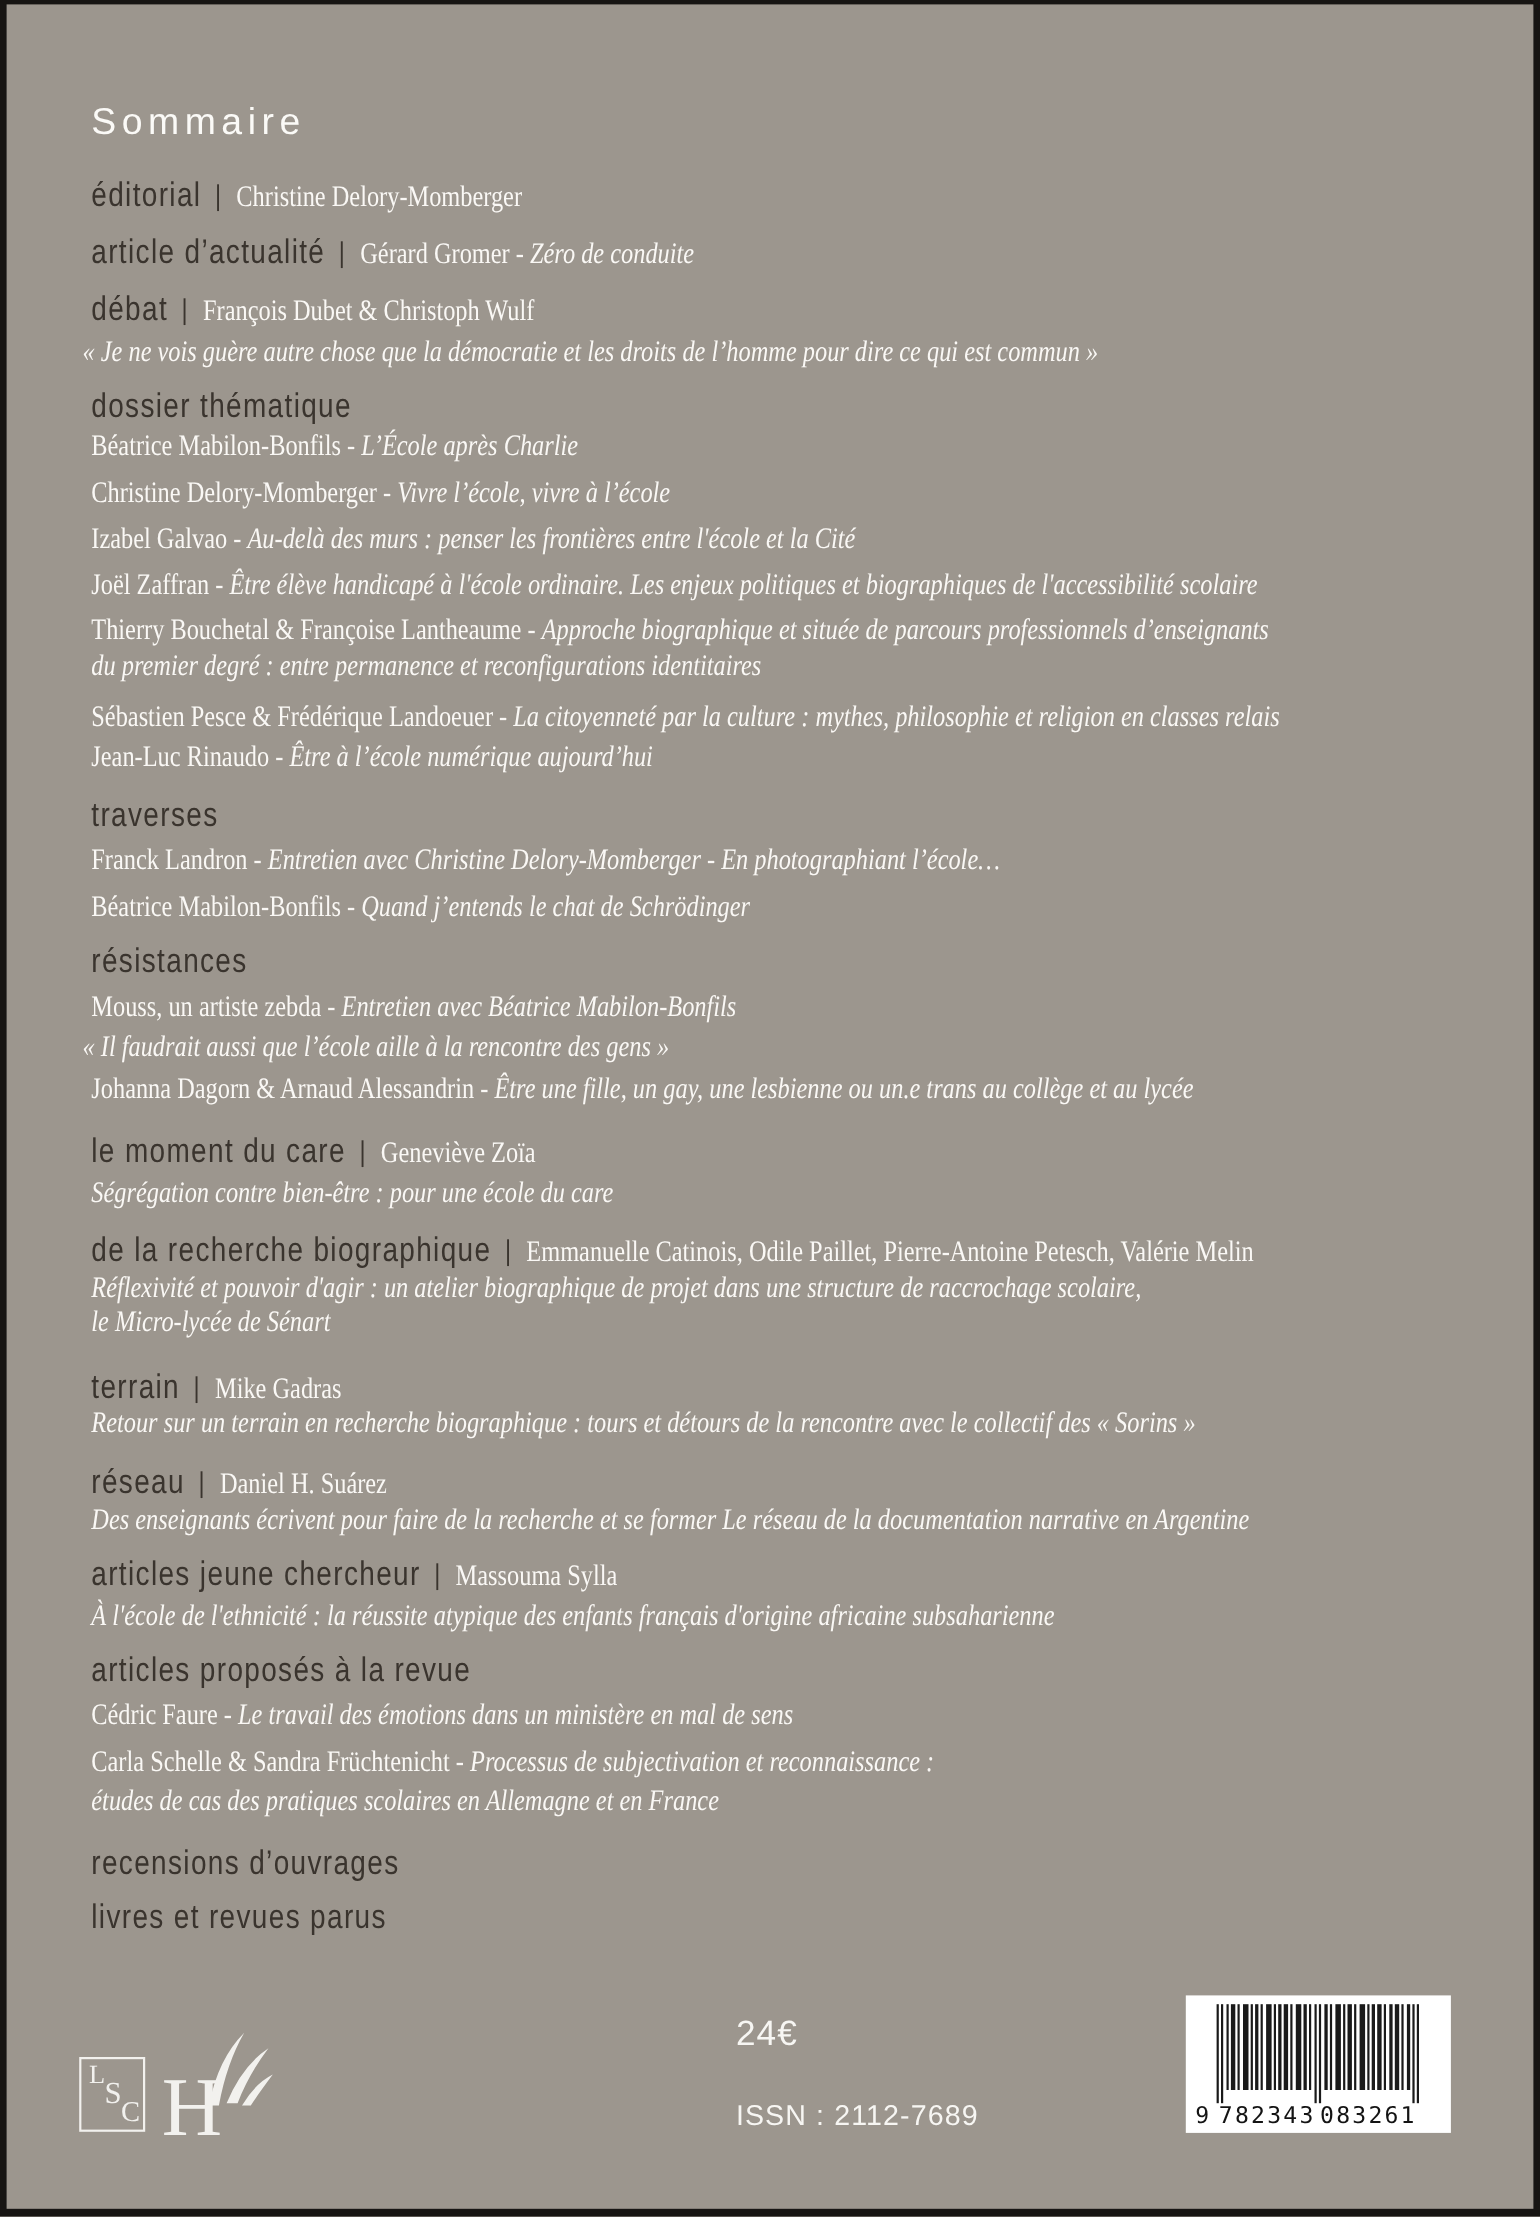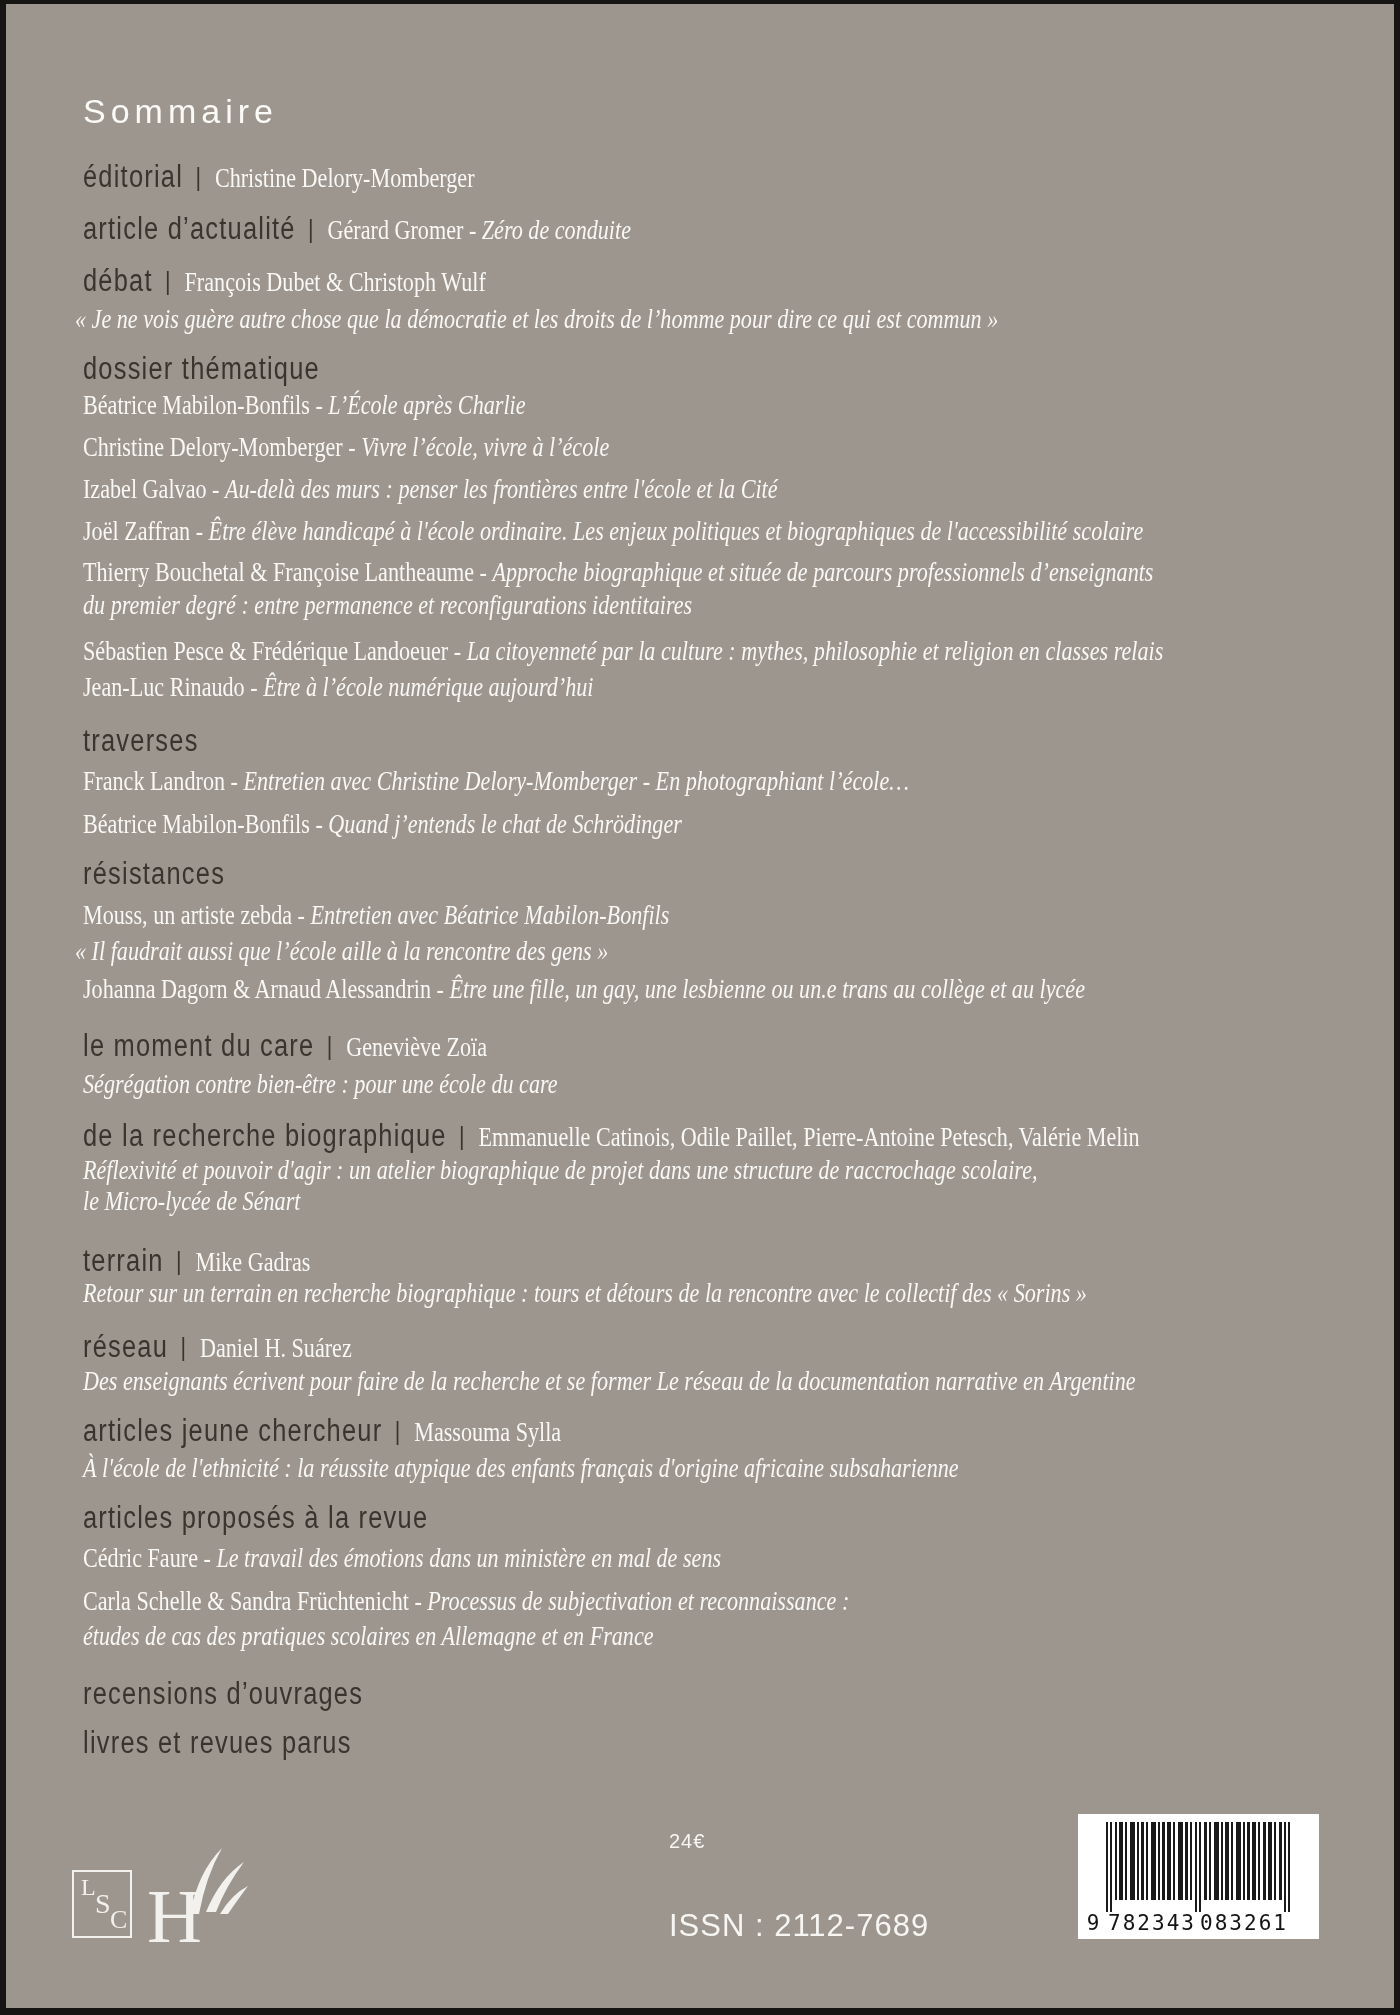--- a/index.html
+++ b/index.html
@@ -46,23 +46,23 @@
   .lsc span{position:absolute;line-height:1;}
   .lsc .l{left:7px;top:3px;font-size:24px;}
   .lsc .s{left:21px;top:18px;font-size:28px;}
   .lsc .c{left:36px;top:35px;font-size:26px;}
   .harm-h{
     position:absolute;left:141px;top:1874px;
     font-family:"Liberation Serif",serif;font-size:76px;line-height:1;
     color:#f2f1ee;
   }
   .leaves{position:absolute;left:178px;top:1840px;}
-  .price{position:absolute;left:663px;top:1826px;font-size:20px;color:#f7f6f3;letter-spacing:1px;}
+  .price{position:absolute;left:663px;top:1826px;font-size:32px;color:#f7f6f3;letter-spacing:1px;}
   .isbn {position:absolute;left:663px;top:1871px;font-size:31px;color:#f7f6f3;letter-spacing:1px;}
-  .issn {position:absolute;left:663px;top:1904px;font-size:31px;color:#f7f6f3;letter-spacing:1px;}
+  .issn {position:absolute;left:663px;top:1904px;font-size:26px;color:#f7f6f3;letter-spacing:1px;}
   .barcode{
     position:absolute;left:1072px;top:1810px;width:241px;height:125px;
     background:#ffffff;
   }
   .barcode svg{display:block;}
   .bc-txt{
     font-family:"DejaVu Sans Mono","Liberation Mono",monospace;
     font-size:21px;fill:#141414;letter-spacing:2px;
   }
 </style>

